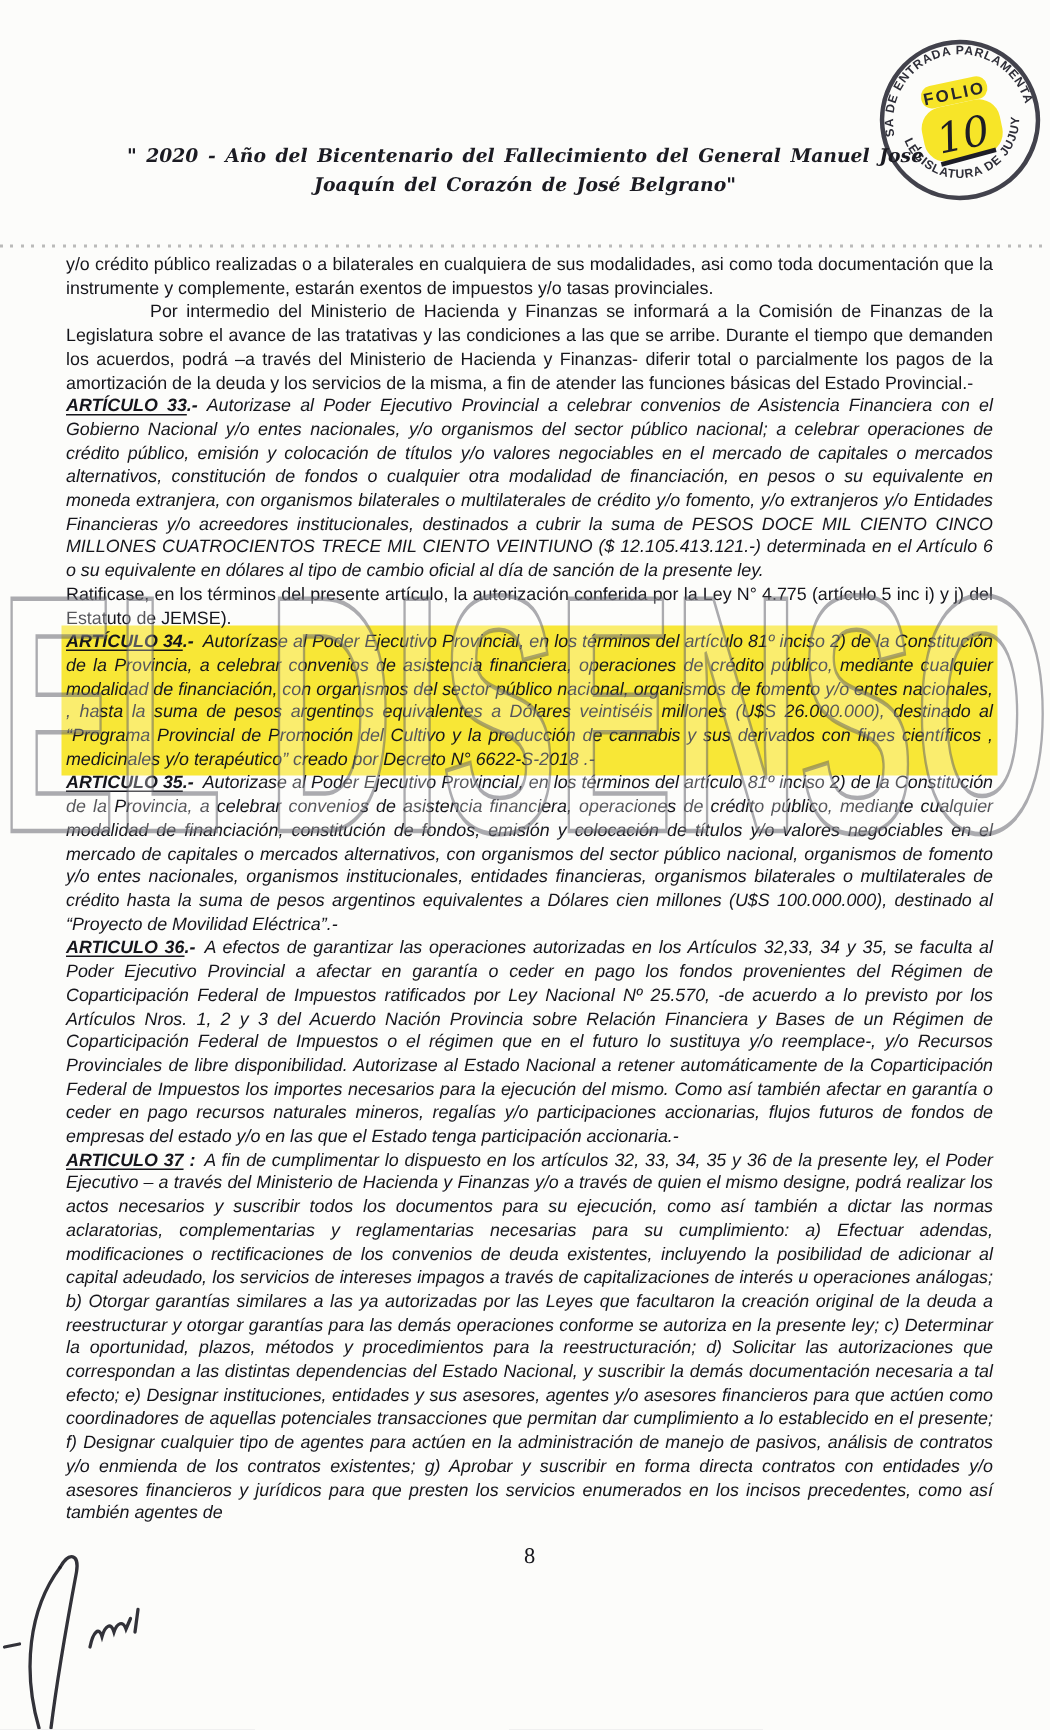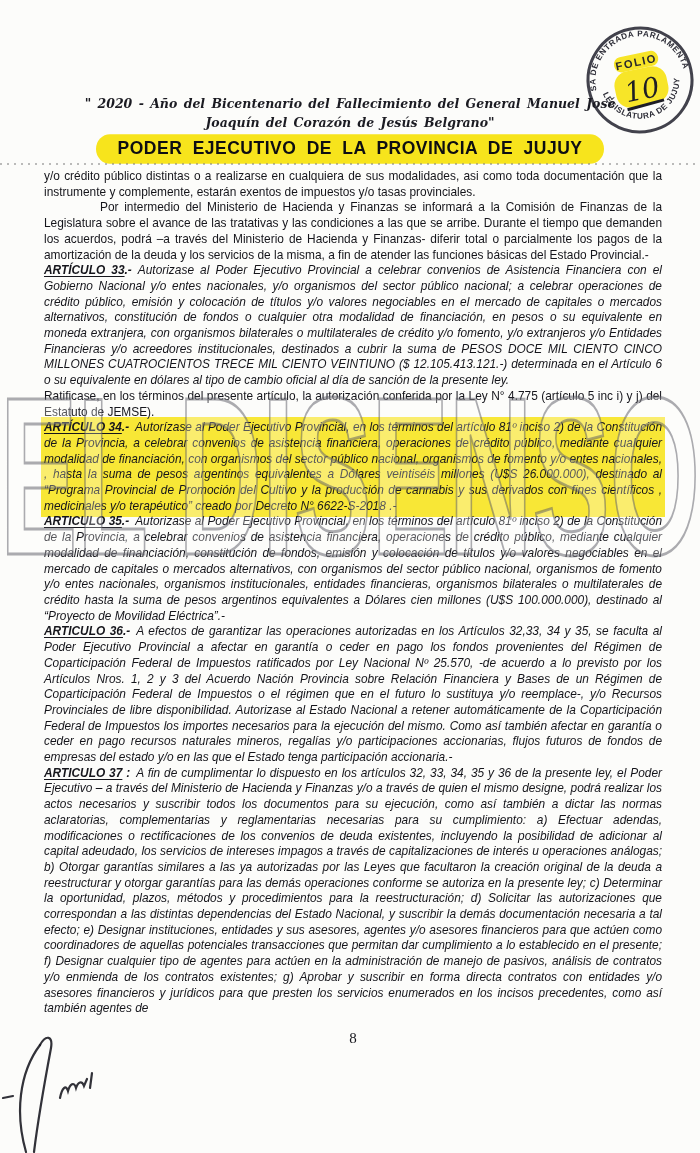--- a/index.html
+++ b/index.html
@@ -113,33 +113,30 @@
     <rect class="blob" x="29" y="44" width="52" height="36" rx="14"></rect>
     <text class="arc-text"><textPath href="#arcTop" startOffset="50%" text-anchor="middle">MESA DE ENTRADA PARLAMENTARIA</textPath></text>
     <text class="arc-text"><textPath href="#arcBot" startOffset="50%" text-anchor="middle">LEGISLATURA DE JUJUY</textPath></text>
     <text class="folio" x="55" y="41" text-anchor="middle">FOLIO</text>
     <text class="folio-num" x="55" y="74" text-anchor="middle">10</text>
     <line class="folio-line" x1="37" y1="81" x2="74" y2="79"></line>
   </svg>
 
   <div class="quote">
     <div>" 2020 - Año del Bicentenario del Fallecimiento del General Manuel José</div>
-    <div>Joaquín del Corazón de Jesús Belgrano"</div>
-  </div>
-  <div class="title-wrap">
-    <span class="title-pill">PODER EJECUTIVO DE LA PROVINCIA DE JUJUY</span>
+    <div>Joaquín del Corazón de José Belgrano"</div>
   </div>
   <div class="dotted-rule"></div>
 
   <svg class="watermark" viewBox="0 0 700 185">
     <text x="0" y="168" textLength="700" lengthAdjust="spacingAndGlyphs" font-size="225">EL DISENSO</text>
   </svg>
 
   <div class="doc-body">
-    <p>y/o crédito público distintas o a realizarse en cualquiera de sus modalidades, asi como toda documentación que la instrumente y complemente, estarán exentos de impuestos y/o tasas provinciales.</p>
+    <p>y/o crédito público realizadas o a bilaterales en cualquiera de sus modalidades, asi como toda documentación que la instrumente y complemente, estarán exentos de impuestos y/o tasas provinciales.</p>
     <p class="indent-first">Por intermedio del Ministerio de Hacienda y Finanzas se informará a la Comisión de Finanzas de la Legislatura sobre el avance de las tratativas y las condiciones a las que se arribe. Durante el tiempo que demanden los acuerdos, podrá –a través del Ministerio de Hacienda y Finanzas- diferir total o parcialmente los pagos de la amortización de la deuda y los servicios de la misma, a fin de atender las funciones básicas del Estado Provincial.-</p>
 
     <p class="art">
       <span class="art-label">ARTÍCULO 33</span><span class="art-sep">.-</span><span class="art-text">Autorizase al Poder Ejecutivo Provincial a celebrar convenios de Asistencia Financiera con el Gobierno Nacional y/o entes nacionales, y/o organismos del sector público nacional; a celebrar operaciones de crédito público, emisión y colocación de títulos y/o valores negociables en el mercado de capitales o mercados alternativos, constitución de fondos o cualquier otra modalidad de financiación, en pesos o su equivalente en moneda extranjera, con organismos bilaterales o multilaterales de crédito y/o fomento, y/o extranjeros y/o Entidades Financieras y/o acreedores institucionales, destinados a cubrir la suma de PESOS DOCE MIL CIENTO CINCO MILLONES CUATROCIENTOS TRECE MIL CIENTO VEINTIUNO ($ 12.105.413.121.-) determinada en el Artículo 6 o su equivalente en dólares al tipo de cambio oficial al día de sanción de la presente ley.</span>
     </p>
     <p>Ratificase, en los términos del presente artículo, la autorización conferida por la Ley N° 4.775 (artículo 5 inc i) y j) del Estatuto de JEMSE).</p>
 
     <p class="art hl">
       <span class="art-label">ARTÍCULO 34</span><span class="art-sep">.-</span><span class="art-text">Autorízase al Poder Ejecutivo Provincial, en los términos del artículo 81º inciso 2) de la Constitución de la Provincia, a celebrar convenios de asistencia financiera, operaciones de crédito público, mediante cualquier modalidad de financiación, con organismos del sector público nacional, organismos de fomento y/o entes nacionales, , hasta la suma de pesos argentinos equivalentes a Dólares veintiséis millones (U$S 26.000.000), destinado al “Programa Provincial de Promoción del Cultivo y la producción de cannabis y sus derivados con fines científicos , medicinales y/o terapéutico” creado por Decreto N° 6622-S-2018 .-</span>
     </p>

